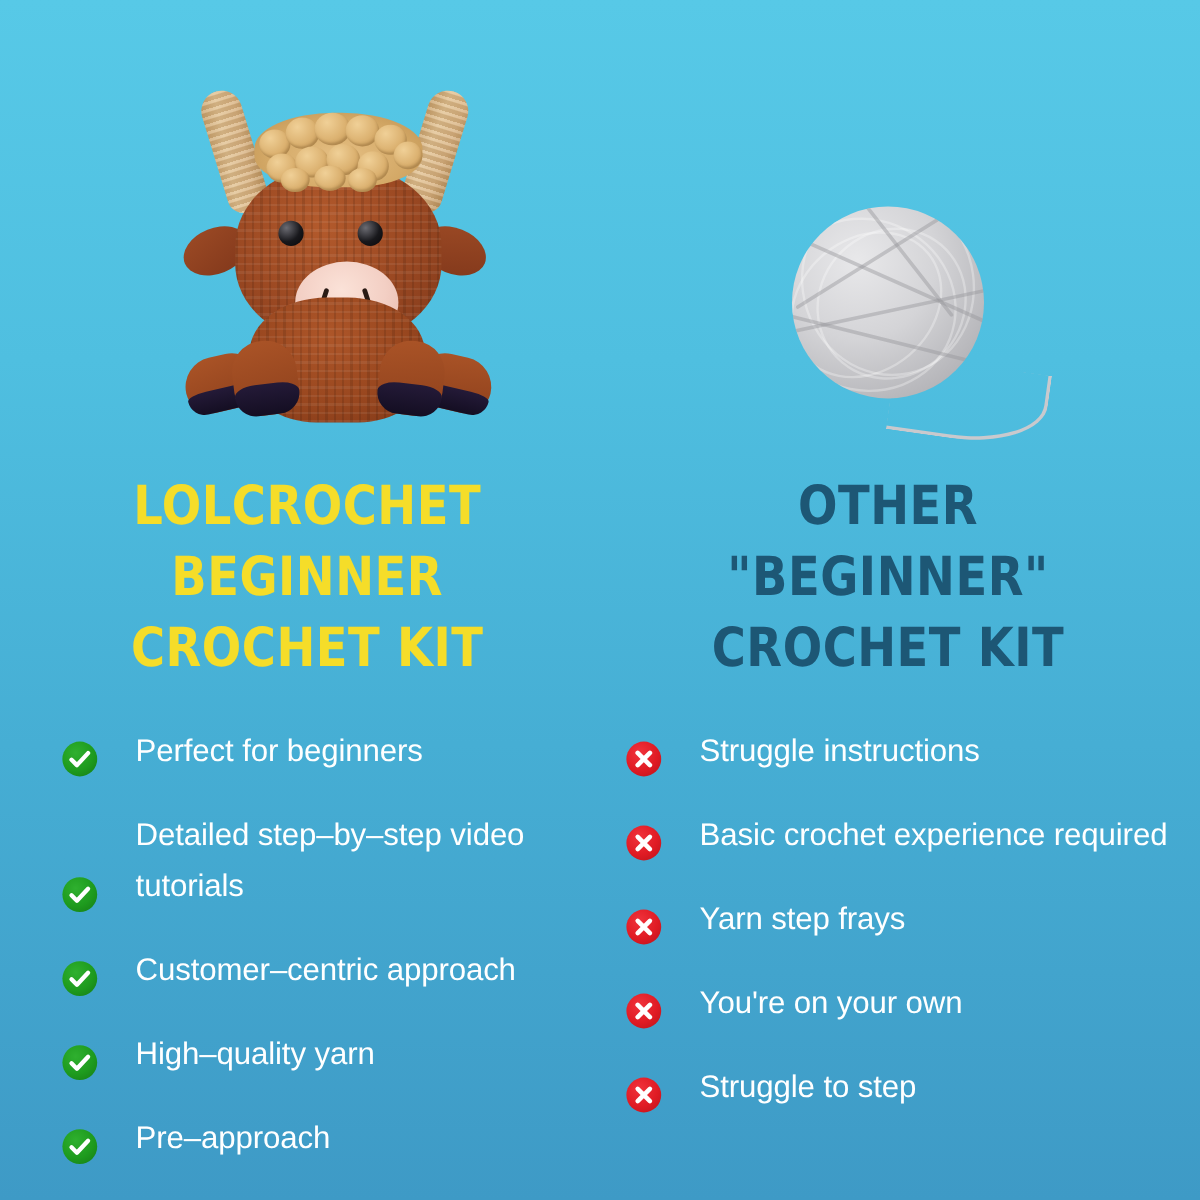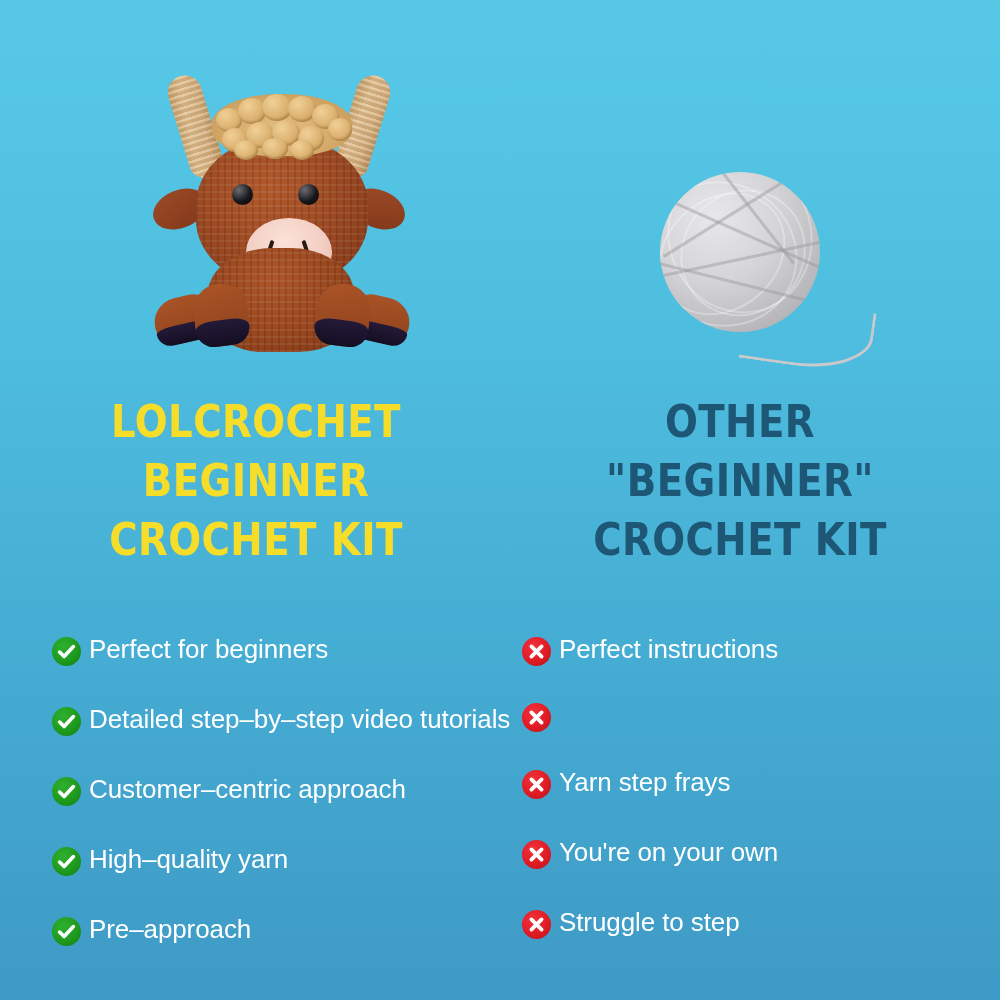--- a/index.html
+++ b/index.html
@@ -199,25 +199,24 @@
   .list-col {
     position: absolute;
     top: 0;
     width: 470px;
   }
   .list-col.left  { left: 52px; }
   .list-col.right { left: 522px; }
 
   .list-item {
     display: flex;
-    align-items: center;
-    gap: 8px;
+    align-items: flex-end;
+    gap: 32px;
     margin-bottom: 27px;
     min-height: 36px;
-    margin-top: 24px;
   }
   .badge {
     flex: 0 0 auto;
     width: 29px; height: 29px;
     border-radius: 50%;
     margin-top: 3px;
     position: relative;
   }
   .badge.ok  { background: radial-gradient(circle at 38% 32%, #2fb02f 0%, #1e9b1e 55%, #157a15 100%); }
   .badge.no  { background: radial-gradient(circle at 38% 32%, #f0333c 0%, #e01b24 55%, #b8121a 100%); }
@@ -367,28 +366,29 @@
       </div>
     </div>
 
     <div class="list-col right">
       <div class="list-item">
         <span class="badge no">
           <svg width="29" height="29" viewBox="0 0 29 29">
               <path d="M9.4 9.4 L19.6 19.6 M19.6 9.4 L9.4 19.6" fill="none" stroke="#ffffff" stroke-width="3.8" stroke-linecap="round"></path>
             </svg>
         </span>
-        <span class="item-text">Perfect instructions</span>
+        <span class="item-text">Struggle instructions</span>
       </div>
       <div class="list-item">
         <span class="badge no">
           <svg width="29" height="29" viewBox="0 0 29 29">
               <path d="M9.4 9.4 L19.6 19.6 M19.6 9.4 L9.4 19.6" fill="none" stroke="#ffffff" stroke-width="3.8" stroke-linecap="round"></path>
             </svg>
         </span>
+        <span class="item-text">Basic crochet experience required</span>
       </div>
       <div class="list-item">
         <span class="badge no">
           <svg width="29" height="29" viewBox="0 0 29 29">
               <path d="M9.4 9.4 L19.6 19.6 M19.6 9.4 L9.4 19.6" fill="none" stroke="#ffffff" stroke-width="3.8" stroke-linecap="round"></path>
             </svg>
         </span>
         <span class="item-text">Yarn step frays</span>
       </div>
       <div class="list-item">

